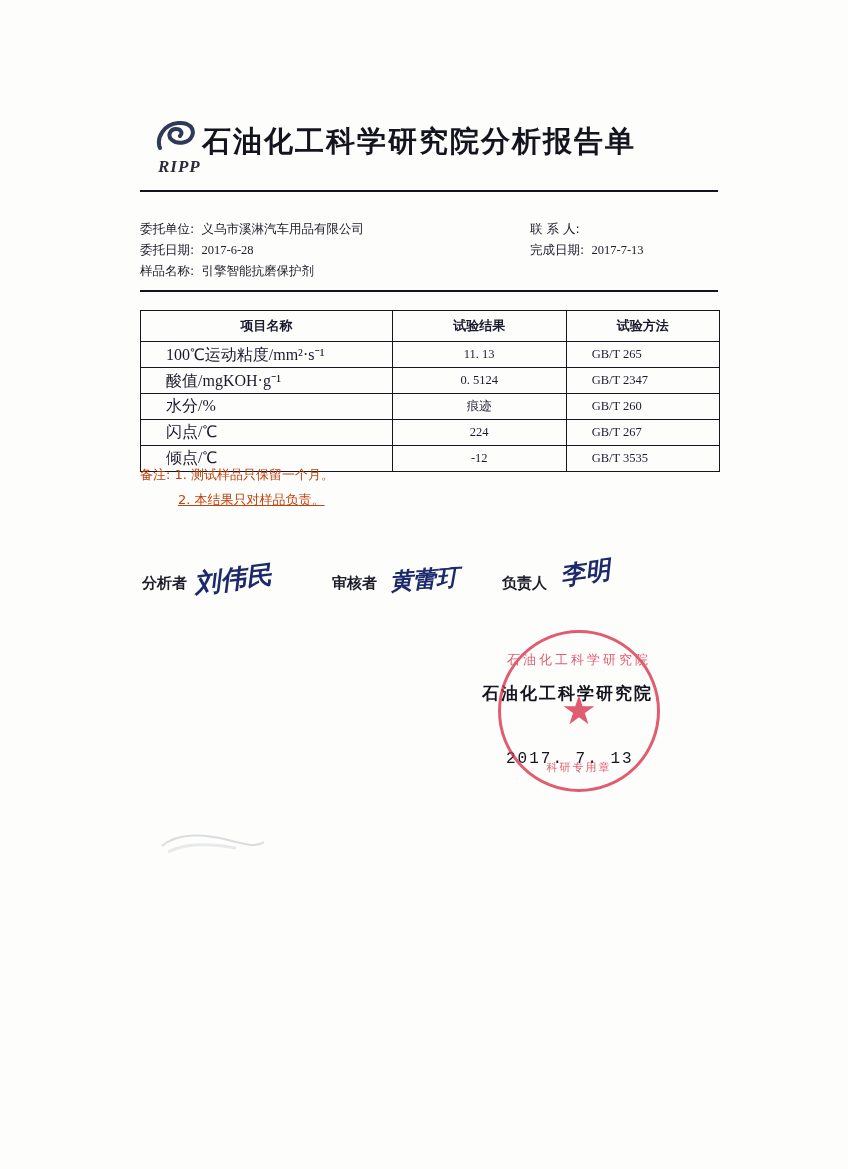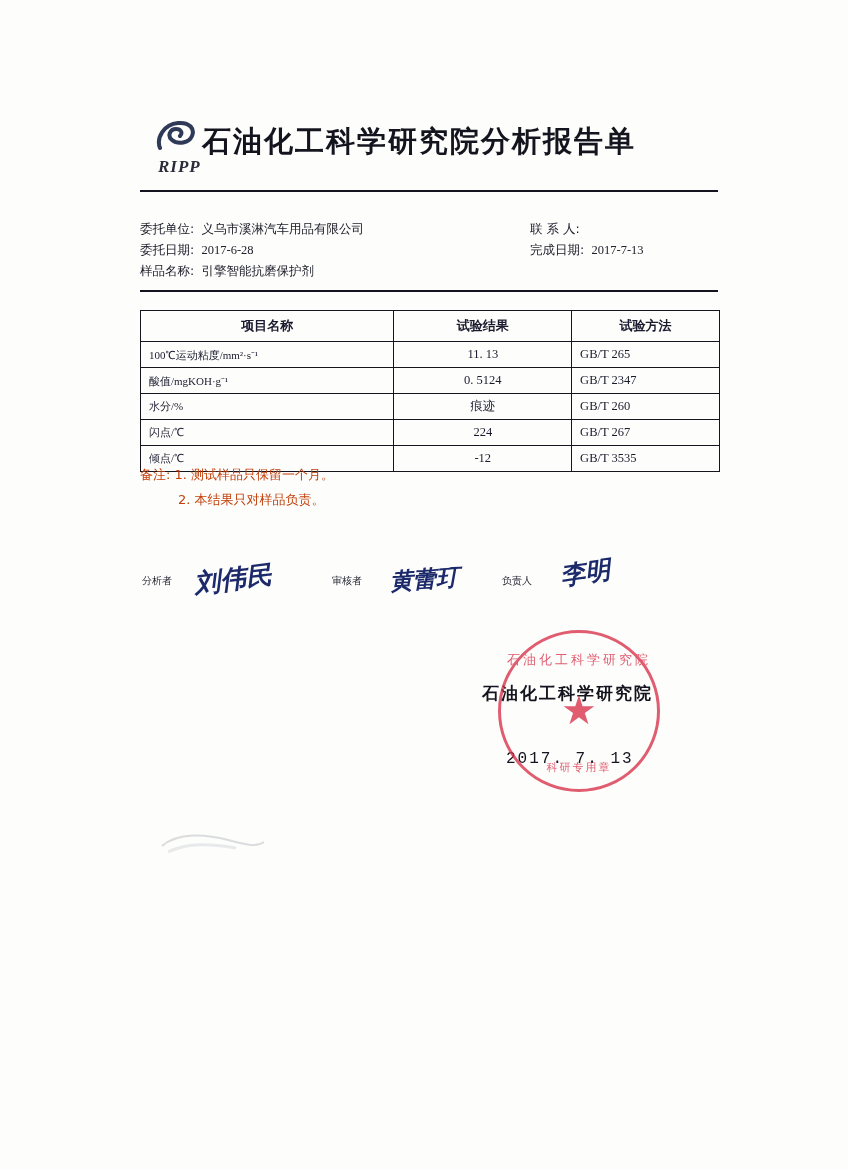--- a/index.html
+++ b/index.html
@@ -126,37 +126,37 @@
   }
   table.result {
     border-collapse: collapse;
     width: 580px;
     font-size: 13px;
   }
   table.result th,
   table.result td {
     border: 1px solid #15151f;
     height: 25px;
-    padding: 0 8px;
+    padding: 0 25px;
     font-weight: normal;
   }
   table.result th {
     font-family: "DejaVu Sans", sans-serif;
     font-size: 13px;
     font-weight: bold;
     text-align: center;
     height: 30px;
   }
   .col-item { width: 258px; }
   .col-result { width: 178px; }
   .col-method { width: 144px; }
   td.item {
     text-align: left;
     font-family: "Liberation Serif", serif;
-    font-size: 11px;
+    font-size: 16px;
   }
   td.result-val {
     text-align: center;
     font-family: "Liberation Serif", serif;
     font-size: 12.5px;
   }
   td.method {
     text-align: left;
     font-family: "Liberation Serif", serif;
     font-size: 12.5px;
@@ -170,35 +170,35 @@
     top: 462px;
     width: 560px;
     font-family: "DejaVu Sans", sans-serif;
     font-size: 13px;
     color: #c2410c;
   }
   .note-line {
     line-height: 25px;
     white-space: nowrap;
   }
-  .note-indent { padding-left: 38px; }
+  .note-indent { padding-left: 38px; text-decoration: underline; }
 
   
   .sig-row {
     position: absolute;
     left: 142px;
     top: 566px;
     width: 560px;
     height: 40px;
   }
   .sig-label {
     position: absolute;
     font-family: "DejaVu Sans", sans-serif;
-    font-size: 10px;
-    font-weight: normal;
+    font-size: 15px;
+    font-weight: bold;
     color: #1d1d2a;
     top: 8px;
   }
   .sig-1 { left: 0px; }
   .sig-2 { left: 190px; }
   .sig-3 { left: 360px; }
   .handwrite {
     position: absolute;
     font-family: "Liberation Serif", serif;
     font-style: italic;

